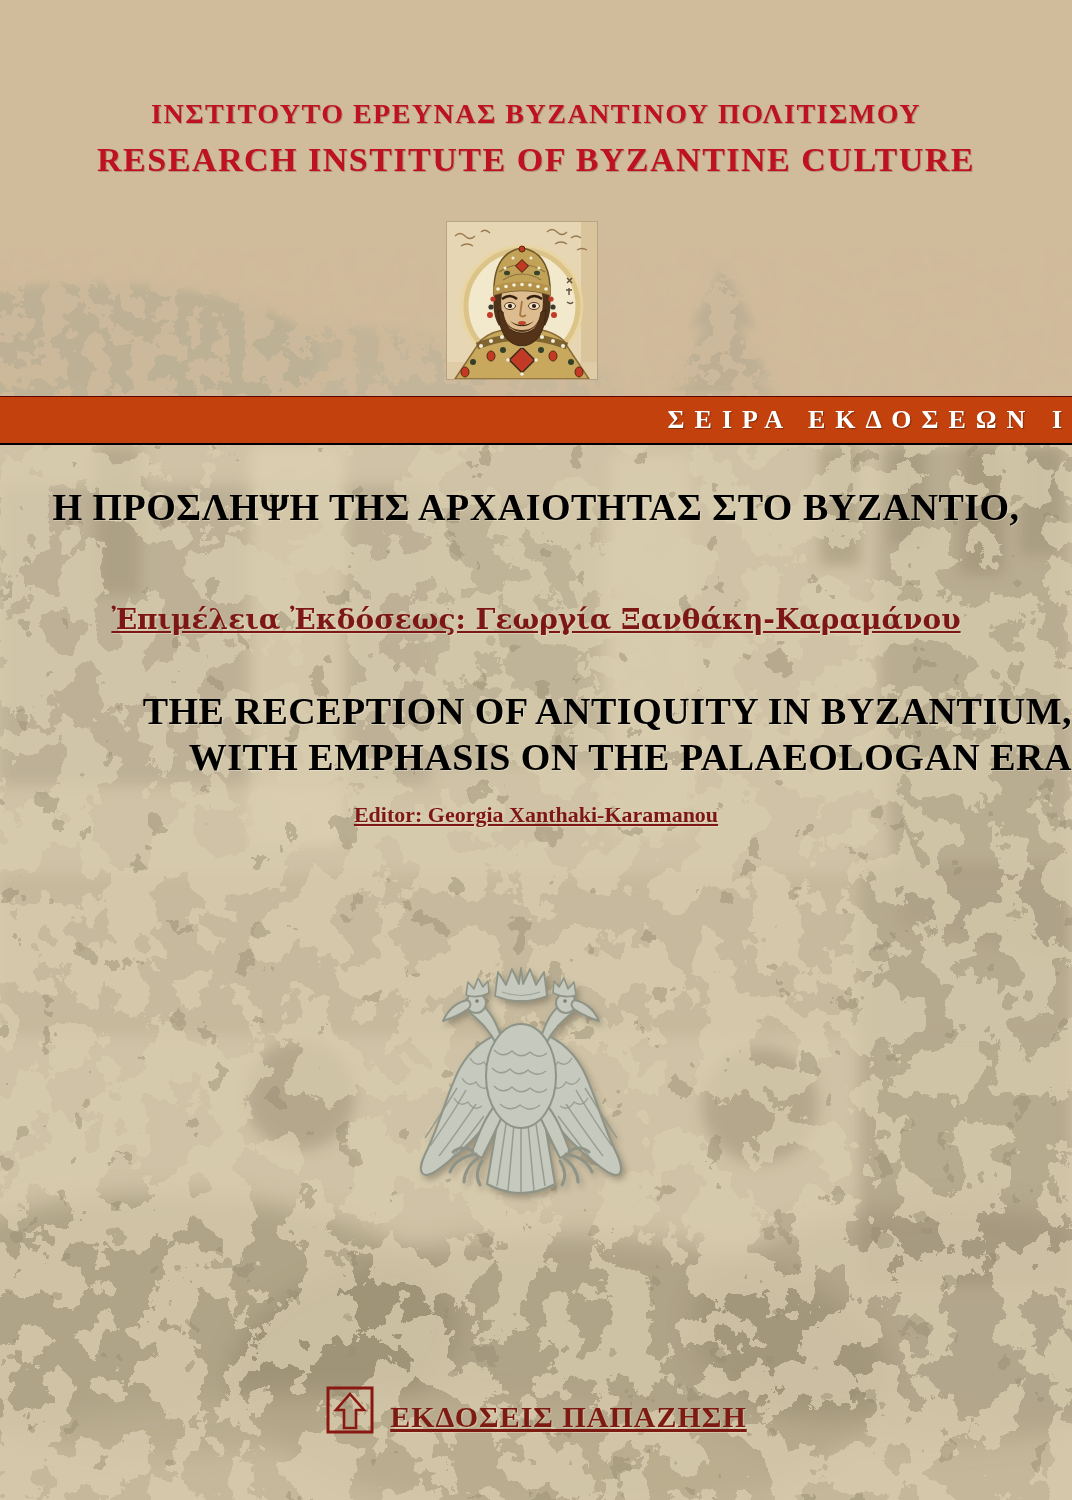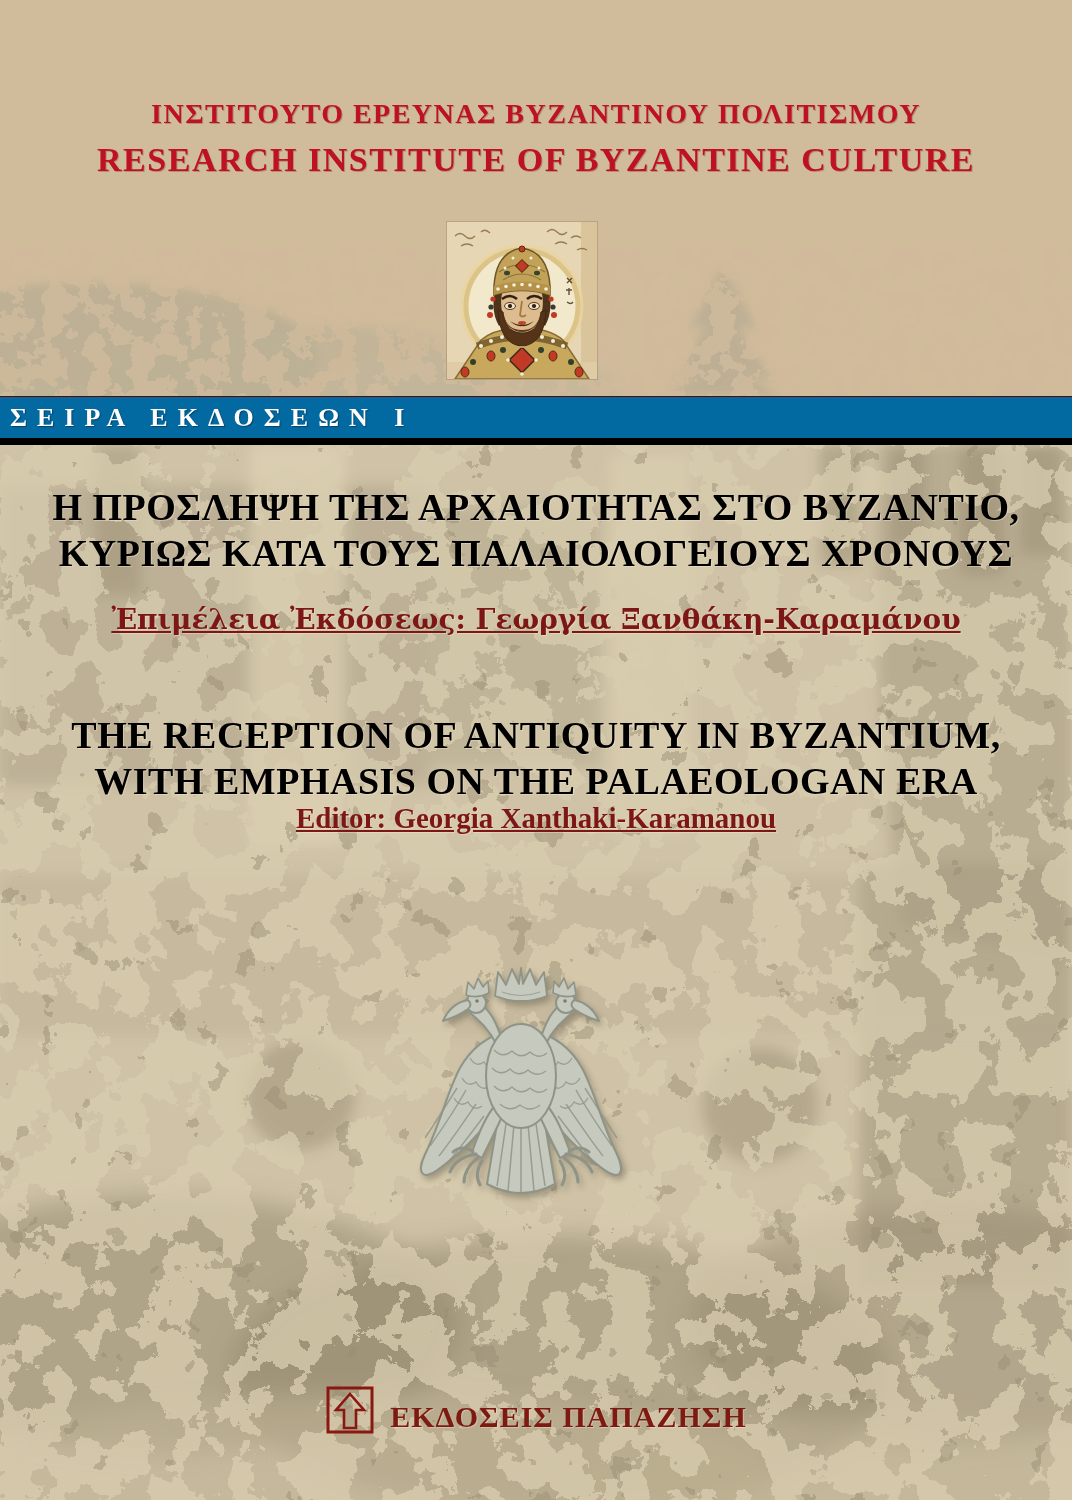--- a/index.html
+++ b/index.html
@@ -22,52 +22,52 @@
     text-shadow:1px 1px 0 rgba(90,10,10,0.25);white-space:nowrap;}
   .institute .line-english{font-size:34px;letter-spacing:1.5px;margin-top:11px;
     text-shadow:1px 1px 0 rgba(90,10,10,0.25);white-space:nowrap;}
 
   
   .emperor{position:absolute;left:447px;top:222px;width:150px;height:157px;
     box-shadow:0 0 0 1px rgba(120,90,50,.25);}
 
   
   .banner{position:absolute;left:0;top:396px;width:100%;height:49px;
-    background:#0369a1;display:flex;align-items:center;justify-content:flex-start;
-    border-top:1px solid #5e0404;border-bottom:7px solid #000000;}
+    background:#c2410c;display:flex;align-items:center;justify-content:flex-end;
+    border-top:1px solid #5e0404;border-bottom:2px solid #000000;}
   .banner .banner-label{color:#ffffff;font-weight:bold;font-size:26px;
     letter-spacing:10px;padding-left:10px;white-space:nowrap;
     text-shadow:1px 1px 1px rgba(0,0,0,.35);}
 
   
   .title-block{position:absolute;left:0;width:100%;text-align:center;
     color:#000000;font-weight:bold;font-size:38px;line-height:46px;
     letter-spacing:.5px;white-space:nowrap;
     text-shadow:1px 1px 0 rgba(246,236,212,0.4);}
   .title-greek{top:484px;}
-  .title-english{top:712px;}
+  .title-english{top:688px;text-align:right;}
 
   .editor-line{position:absolute;left:0;width:100%;text-align:center;
     color:#7d1715;font-weight:bold;white-space:nowrap;
     text-shadow:1px 1px 0 rgba(246,236,212,0.4);text-decoration:underline;}
   .editor-greek{top:603px;font-size:28px;
     font-family:"DejaVu Serif","Liberation Serif",serif;}
-  .editor-english{top:802px;font-size:29px;}
+  .editor-english{top:802px;font-size:22px;}
 
   
   .eagle{position:absolute;left:392px;top:954px;width:258px;height:248px;
     filter:drop-shadow(3px 4px 3px rgba(95,88,70,.45));}
 
   
   .publisher{position:absolute;left:0;top:1380px;width:100%;height:60px;
     display:flex;align-items:center;justify-content:center;gap:15px;}
   .publisher .logo{width:50px;height:50px;flex:0 0 auto;}
   .publisher .publisher-name{color:#7d1a12;font-weight:bold;font-size:30px;
     letter-spacing:1px;margin-top:14px;white-space:nowrap;
-    text-shadow:1px 1px 0 rgba(246,236,212,0.35);}
+    text-shadow:1px 1px 0 rgba(246,236,212,0.35);text-decoration:underline;}
 </style>
 </head>
 <body>
 
 <div class="cover">
 
   <div class="photo-layer">
     <svg width="1072" height="1055" viewBox="0 0 1072 1055">
       <defs>
         <filter id="sp1" x="0%" y="0%" width="100%" height="100%">
@@ -265,21 +265,20 @@
       </g>
     </svg>
   </div>
 
   <div class="banner">
     <span class="banner-label">ΣΕΙΡΑ ΕΚΔΟΣΕΩΝ Ι</span>
   </div>
 
   <div class="title-block title-greek">
     <div>Η ΠΡΟΣΛΗΨΗ ΤΗΣ ΑΡΧΑΙΟΤΗΤΑΣ ΣΤΟ ΒΥΖΑΝΤΙΟ,</div>
-    <div>ΚΥΡΙΩΣ ΚΑΤΑ ΤΟΥΣ ΠΑΛΑΙΟΛΟΓΕΙΟΥΣ ΧΡΟΝΟΥΣ</div>
   </div>
 
   <div class="editor-line editor-greek">Ἐπιμέλεια Ἐκδόσεως: Γεωργία Ξανθάκη-Καραμάνου</div>
 
   <div class="title-block title-english">
     <div>THE RECEPTION OF ANTIQUITY IN BYZANTIUM,</div>
     <div>WITH EMPHASIS ON THE PALAEOLOGAN ERA</div>
   </div>
 
   <div class="editor-line editor-english">Editor: Georgia Xanthaki-Karamanou</div>

